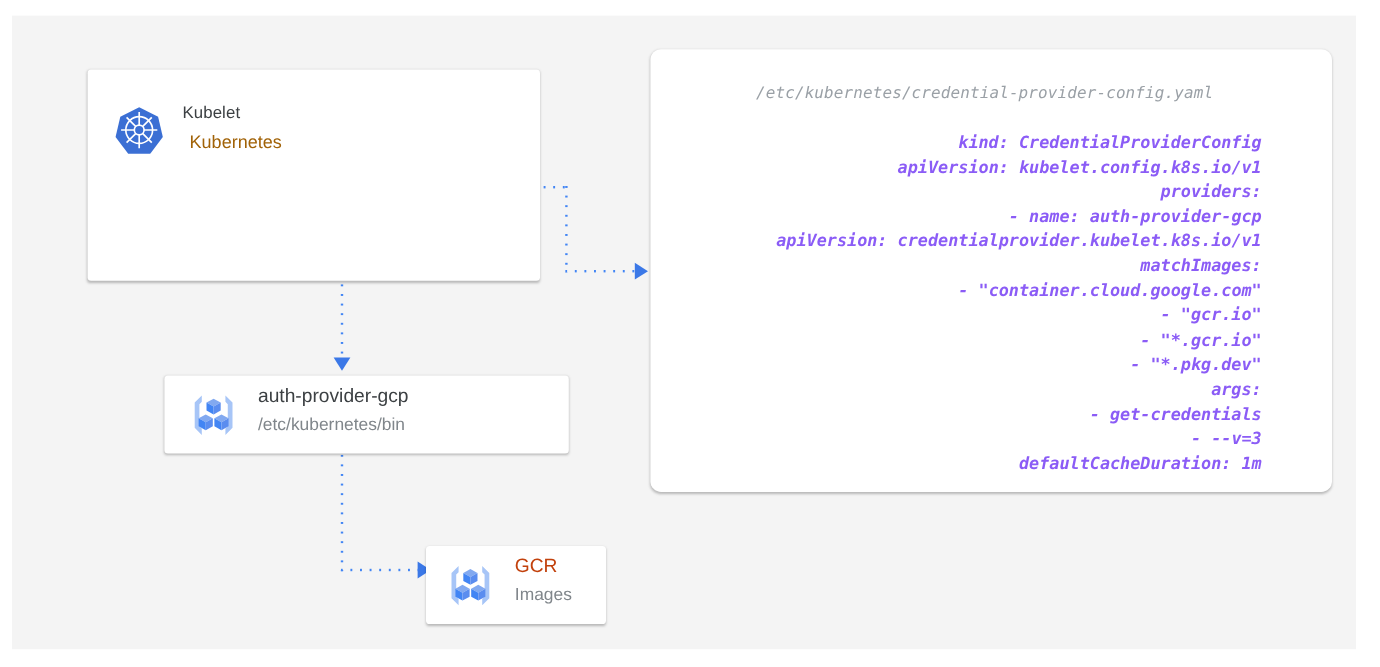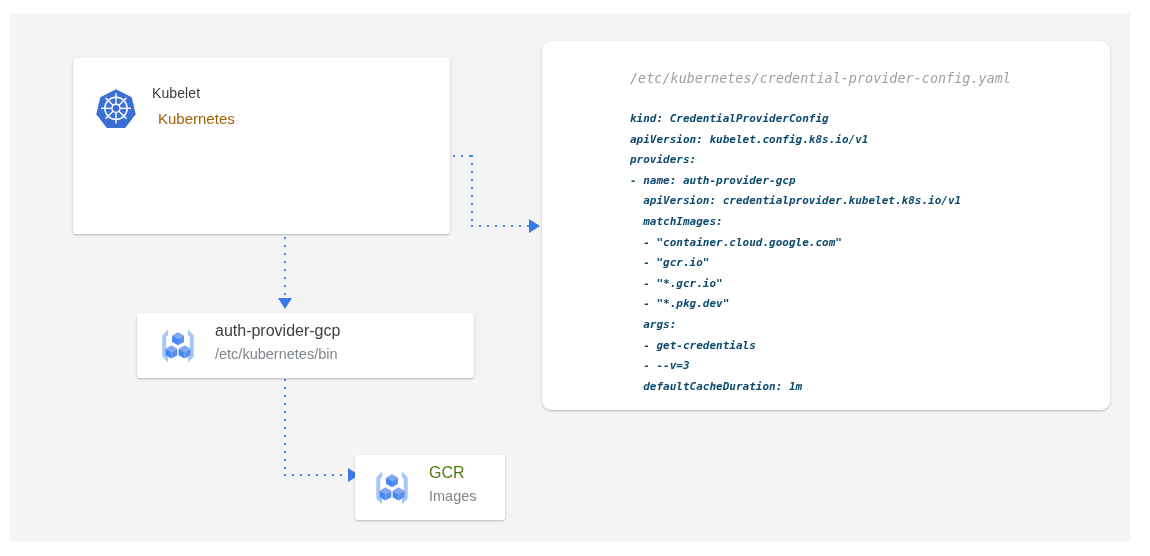--- a/index.html
+++ b/index.html
@@ -22,20 +22,21 @@
     height: 528px;
     background: #f4f4f4;
   }
 
   
   .card {
     position: absolute;
     background: #ffffff;
     border-radius: 3px;
     box-shadow: 0 1px 2px rgba(0,0,0,0.16), 0 1px 3px rgba(0,0,0,0.10);
+    text-align: right;
   }
 
   
   #kubelet-card {
     left: 63px;
     top: 45px;
     width: 377px;
     height: 176px;
   }
   #kubelet-card .k8s-icon {
@@ -111,21 +112,21 @@
     left: 16px;
     top: 12px;
     width: 42px;
     height: 42px;
   }
   #gcr-card .title {
     position: absolute;
     left: 74px;
     top: 9px;
     font-size: 16px;
-    color: #4d7c0f;
+    color: #c2410c;
   }
   #gcr-card .subtitle {
     position: absolute;
     left: 74px;
     top: 33px;
     font-size: 14.5px;
     color: #80868b;
   }
 
   
@@ -145,24 +146,24 @@
     font-style: italic;
     color: #9aa0a6;
     letter-spacing: 0.1px;
     white-space: pre;
   }
   #yaml-body {
     position: absolute;
     left: 88px;
     top: 68px;
     font-family: "DejaVu Sans Mono", "Liberation Mono", monospace;
-    font-size: 11px;
+    font-size: 14px;
     font-style: italic;
     font-weight: bold;
-    color: #0c4a6e;
+    color: #8b5cf6;
     line-height: 20.6px;
     white-space: pre;
     margin: 0;
   }
 
   
   .dot-h, .dot-v {
     position: absolute;
   }
   .dot-h {

